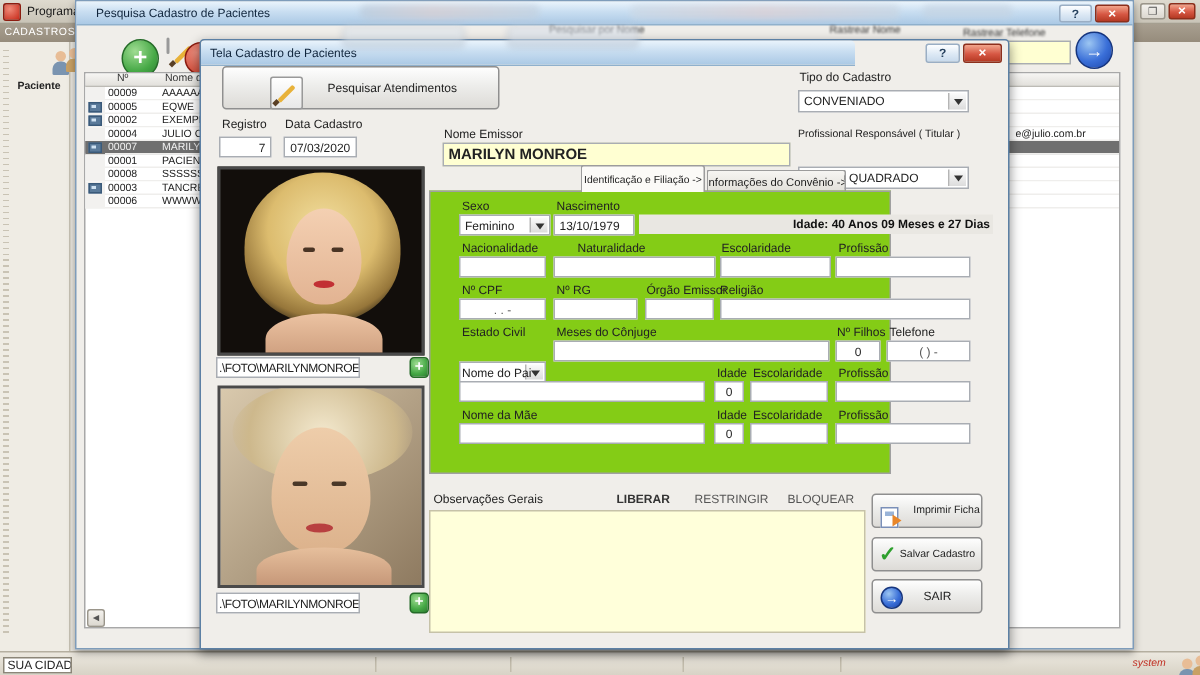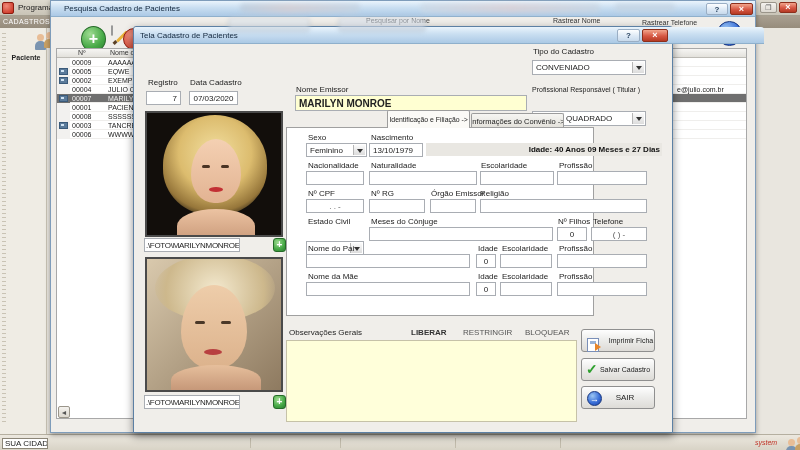--- a/index.html
+++ b/index.html
@@ -174,27 +174,31 @@
           <span class="cic"></span>
           <span class="cnum">00006</span>
           <span class="cname">WWWWWW</span>
         </div>
       <span class="abs small" style="left:620px;top:37px;color:#222">e@julio.com.br</span>
       <span class="abs winbtn" style="left:1px;top:357px;width:12px;height:12px">◄</span>
     </div>
   </div>
 
   <div class="abs" style="left:133px;top:26px;width:540px;height:407px;background:#f0eeea;border:1px solid #5c80a4;border-radius:3px 3px 0 0;box-shadow:0 3px 8px rgba(0,0,0,.45);z-index:20">
-    <div class="abs titleblue" style="left:0;top:0;width:630px;height:17px;border-radius:3px 3px 0 0">
+    <div class="abs titleblue" style="left:0;top:0;width:436px;height:17px;border-radius:3px 3px 0 0">
       <span class="abs lbl" style="left:6px;top:4px;color:#10253c">Tela Cadastro de Pacientes</span>
       <span class="abs helpbtn" style="left:483px;top:2px;width:23px;height:13px">?</span>
       <span class="abs xbtn" style="left:508px;top:2px;width:26px;height:13px"></span>
     </div>
 
     
+    <div class="abs btn" style="left:14px;top:17px;width:185px;height:29px">
+      <span class="abs pencilpad" style="left:4px;top:3px;width:22px;height:22px"></span>
+      <span style="margin-left:20px">Pesquisar  Atendimentos</span>
+    </div>
     <span class="abs lbl" style="left:399px;top:20px">Tipo do Cadastro</span>
     <div class="abs dd" style="left:398px;top:33px;width:114px;height:15px">
       <span>CONVENIADO</span>
       <span class="ddarrow"></span>
     </div>
 
     
     <span class="abs lbl" style="left:14px;top:51px">Registro</span>
     <span class="abs field" style="left:12px;top:64px;width:35px;height:14px;justify-content:flex-end">7</span>
     <span class="abs lbl" style="left:56px;top:51px">Data Cadastro</span>
@@ -237,34 +241,34 @@
 
     
     <div class="tab active" style="left:253px;width:83px;top:83px;height:18px">
         <span style="transform:scale(.92)">Identificação e Filiação  -&gt;</span>
       </div>
     <div class="tab" style="left:337px;width:93px;top:86px">
         <span>Informações do Convênio  -&gt;</span>
       </div>
 
     
-    <div class="abs" style="left:152px;top:100px;width:308px;height:189px;background:#ffffff;border:1px solid #a0a0a0;z-index:22">
+    <div class="abs" style="left:152px;top:100px;width:308px;height:189px;background:#84cc16;border:1px solid #a0a0a0;z-index:22">
 
       <span class="abs lbl" style="left:21px;top:5px">Sexo</span>
       <div class="abs dd" style="left:19px;top:15px;width:61px;height:14px">
           <span>Feminino</span>
           <span class="ddarrow"></span>
         </div>
       <span class="abs lbl" style="left:84px;top:5px">Nascimento</span>
       <span class="abs field" style="left:82px;top:15px;width:54px;height:14px">13/10/1979</span>
       <span class="abs" style="left:139px;top:15px;width:236px;height:13px;background:#e9e7e2"></span>
       <span class="abs lbl" style="left:0;top:17px;width:373px;text-align:right;font-weight:bold;color:#111">Idade: 40 Anos 09 Meses e 27 Dias</span>
 
       <span class="abs lbl" style="left:21px;top:33px">Nacionalidade</span>
-      <span class="abs lbl" style="left:84px;top:33px">Naturalidade</span>
+      <span class="abs lbl" style="left:98px;top:33px">Naturalidade</span>
       <span class="abs lbl" style="left:194px;top:33px">Escolaridade</span>
       <span class="abs lbl" style="left:272px;top:33px">Profissão</span>
       <span class="abs field" style="left:19px;top:43px;width:58px;height:14px"></span>
       <span class="abs field" style="left:82px;top:43px;width:108px;height:14px"></span>
       <span class="abs field" style="left:193px;top:43px;width:74px;height:14px"></span>
       <span class="abs field" style="left:270px;top:43px;width:90px;height:14px"></span>
 
       <span class="abs lbl" style="left:21px;top:61px">Nº CPF</span>
       <span class="abs lbl" style="left:84px;top:61px">Nº RG</span>
       <span class="abs lbl" style="left:144px;top:61px">Órgão Emissor</span>

